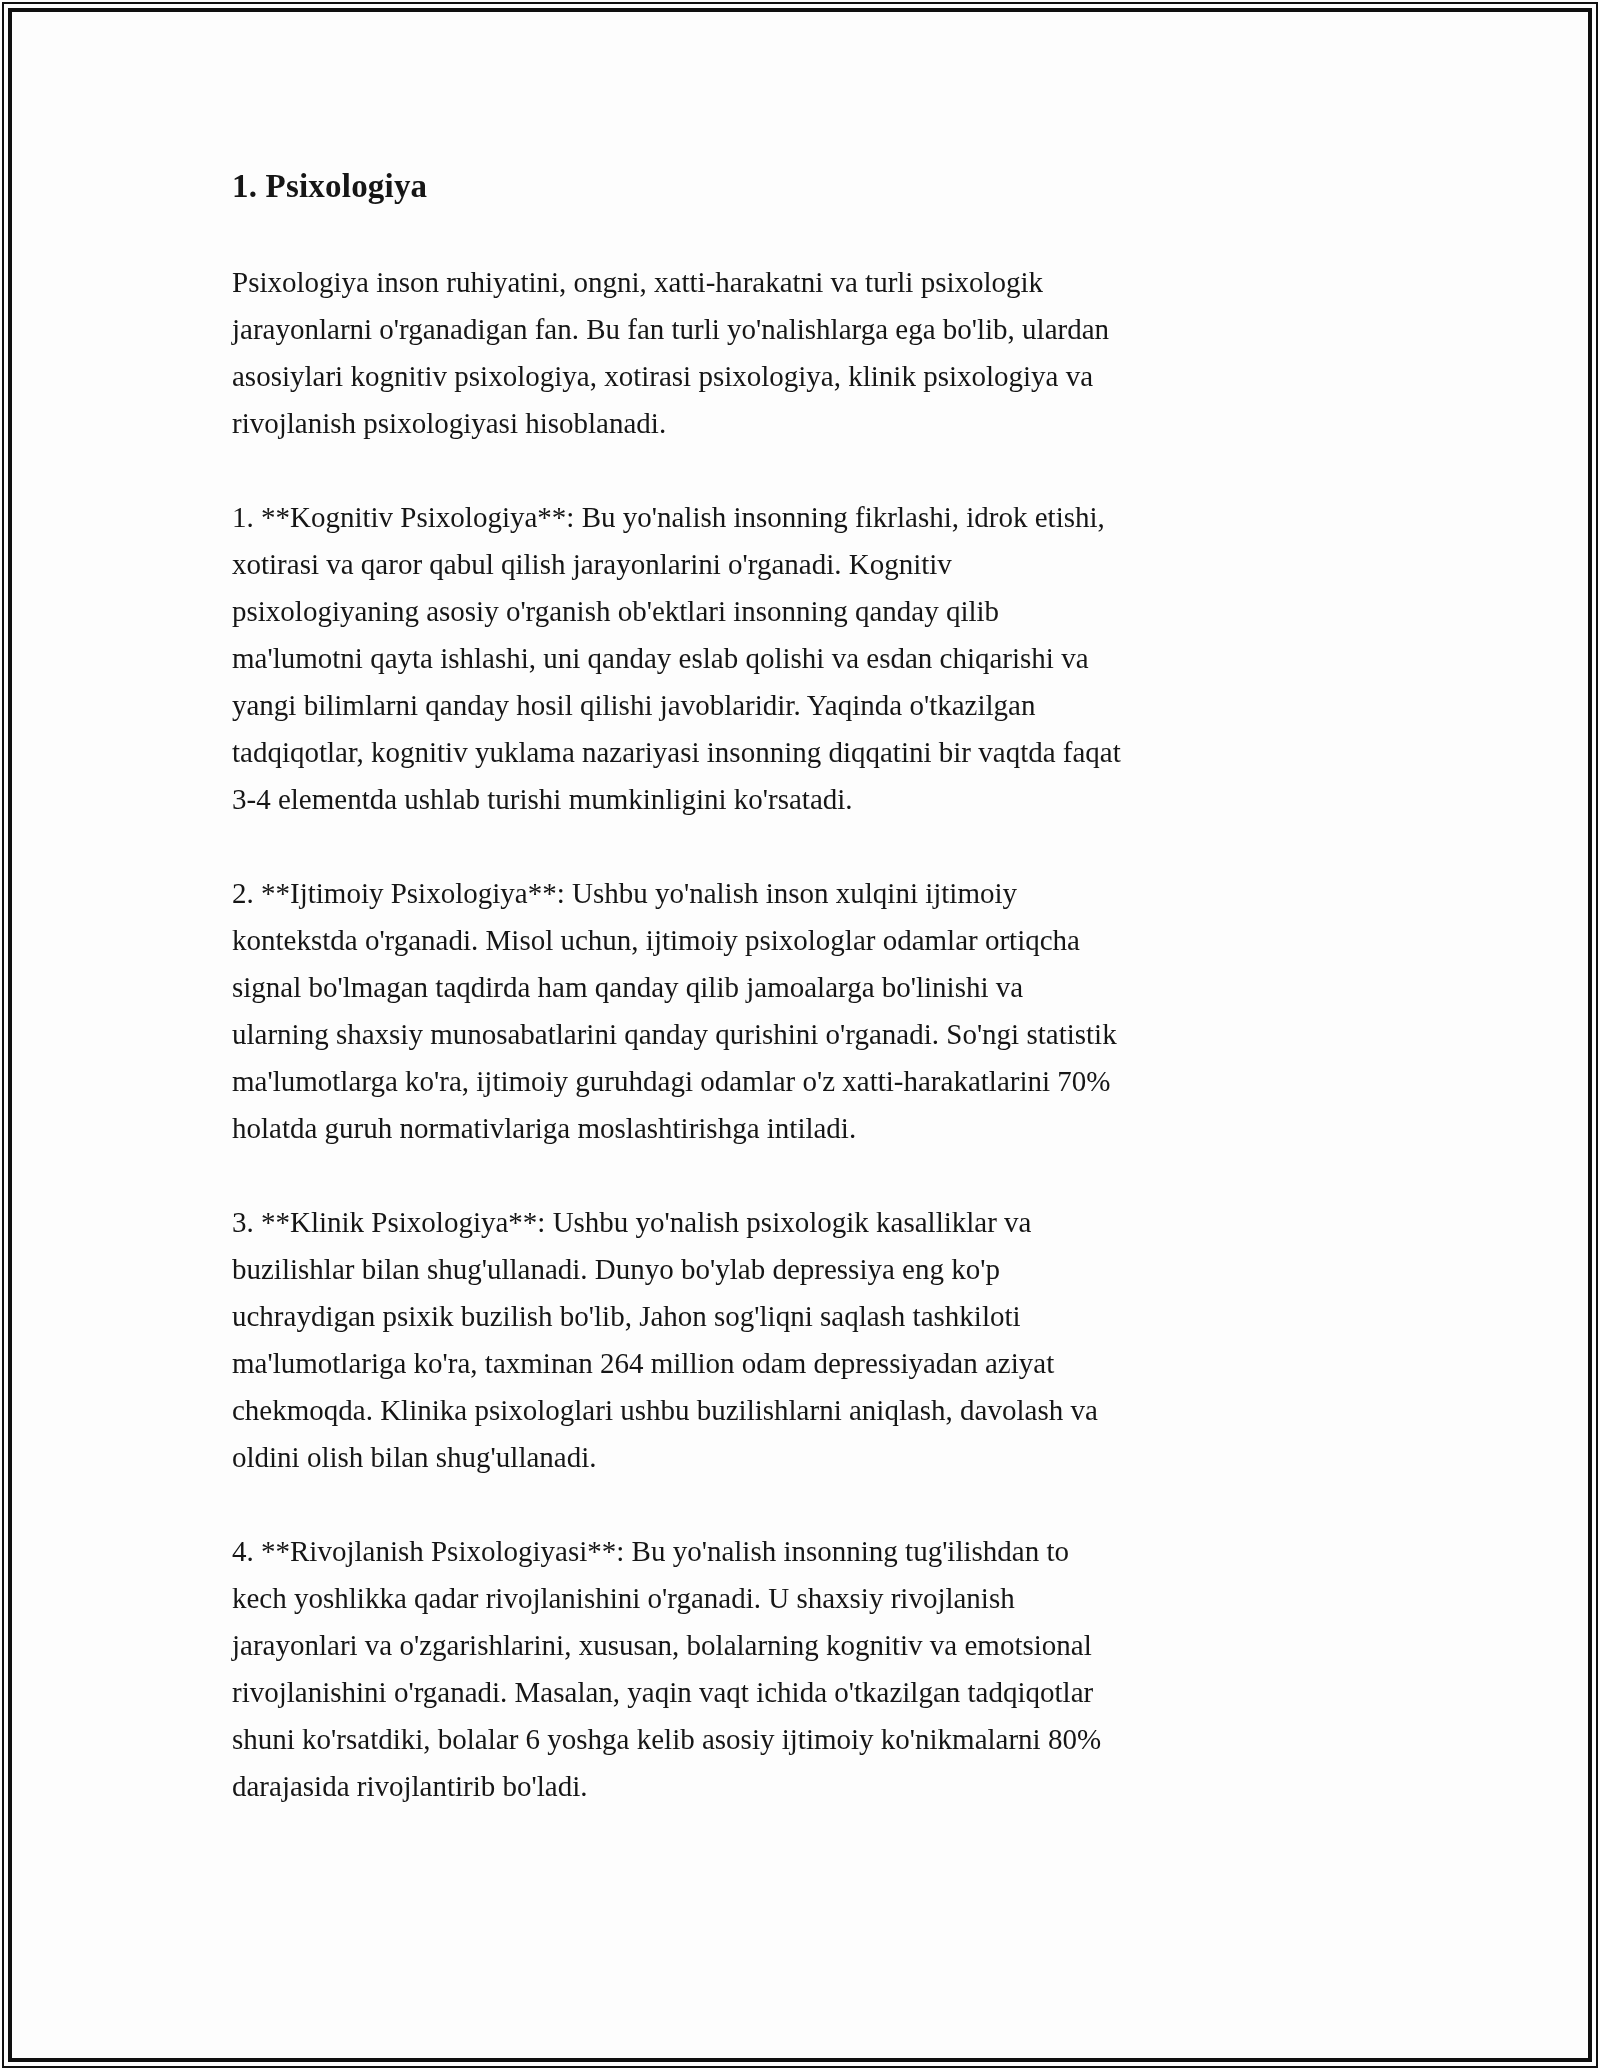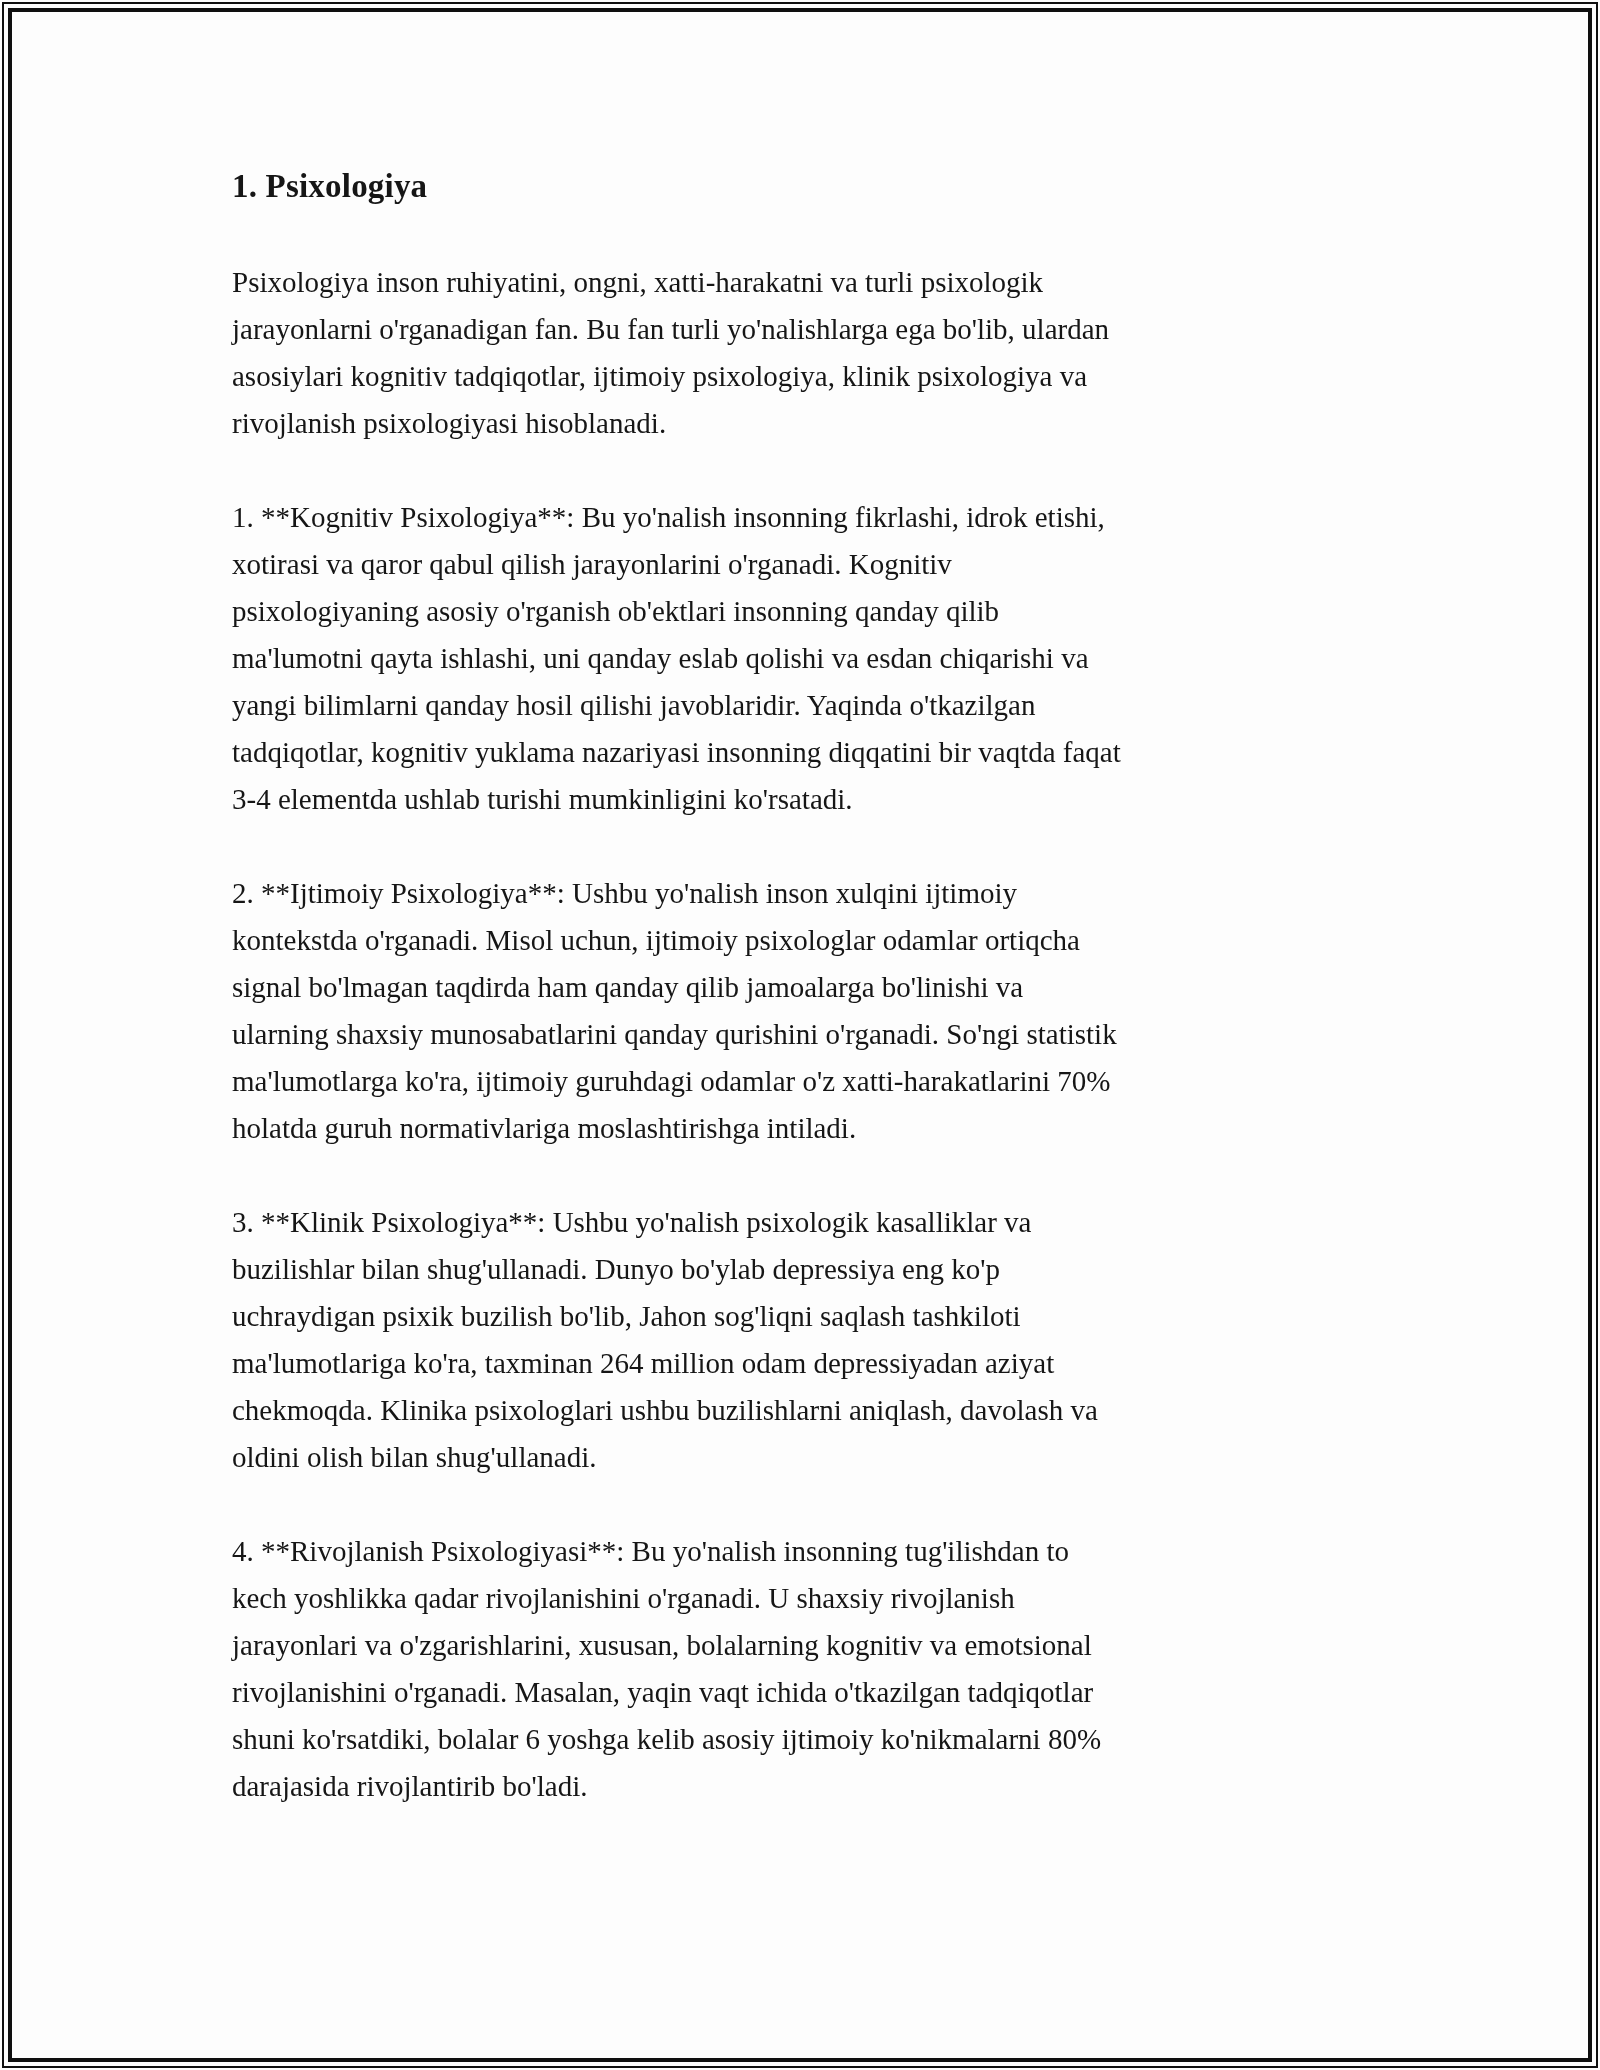--- a/index.html
+++ b/index.html
@@ -58,21 +58,21 @@
 </head>
 <body>
 
 <div class="page">
   <div class="outer-frame"></div>
   <div class="inner-frame"></div>
   <div class="content">
     <h1 class="doc-title">1. Psixologiya</h1>
     <p class="doc-paragraph">Psixologiya inson ruhiyatini, ongni, xatti-harakatni va turli psixologik
 jarayonlarni o'rganadigan fan. Bu fan turli yo'nalishlarga ega bo'lib, ulardan
-asosiylari kognitiv tadqiqotlar, ijtimoiy psixologiya, klinik psixologiya va
+asosiylari kognitiv psixologiya, xotirasi psixologiya, klinik psixologiya va
 rivojlanish psixologiyasi hisoblanadi.</p>
     <p class="doc-paragraph">1. **Kognitiv Psixologiya**: Bu yo'nalish insonning fikrlashi, idrok etishi,
 xotirasi va qaror qabul qilish jarayonlarini o'rganadi. Kognitiv
 psixologiyaning asosiy o'rganish ob'ektlari insonning qanday qilib
 ma'lumotni qayta ishlashi, uni qanday eslab qolishi va esdan chiqarishi va
 yangi bilimlarni qanday hosil qilishi javoblaridir. Yaqinda o'tkazilgan
 tadqiqotlar, kognitiv yuklama nazariyasi insonning diqqatini bir vaqtda faqat
 3-4 elementda ushlab turishi mumkinligini ko'rsatadi.</p>
     <p class="doc-paragraph">2. **Ijtimoiy Psixologiya**: Ushbu yo'nalish inson xulqini ijtimoiy
 kontekstda o'rganadi. Misol uchun, ijtimoiy psixologlar odamlar ortiqcha

